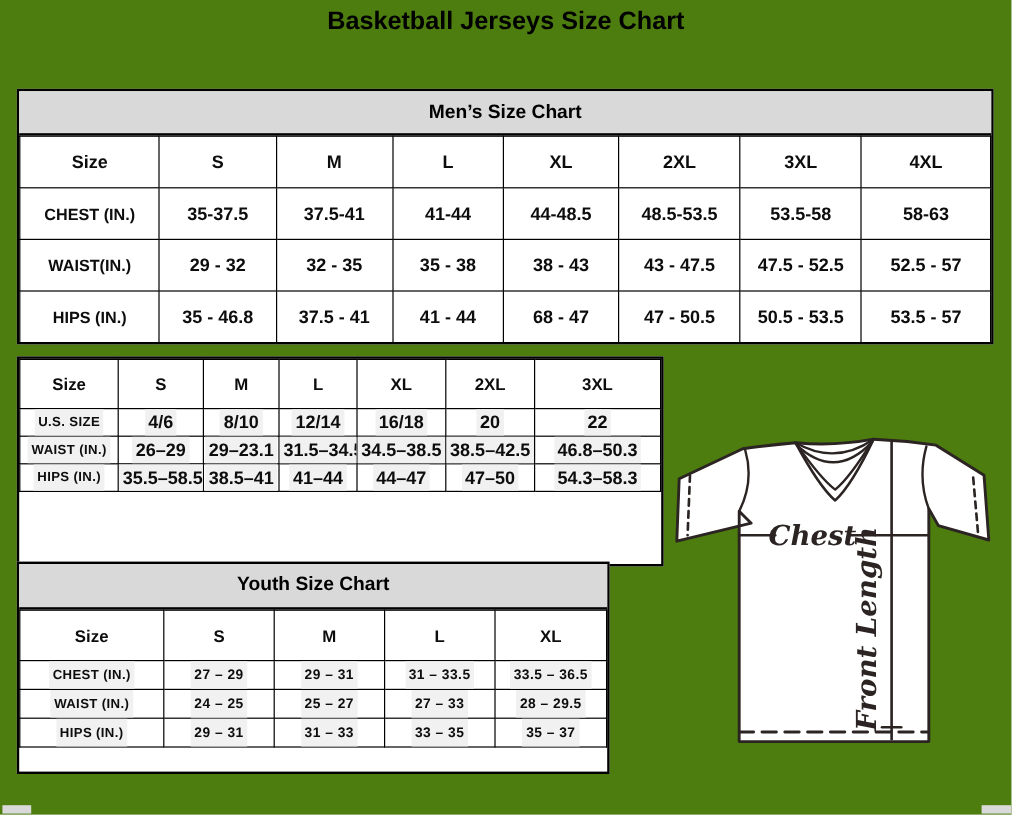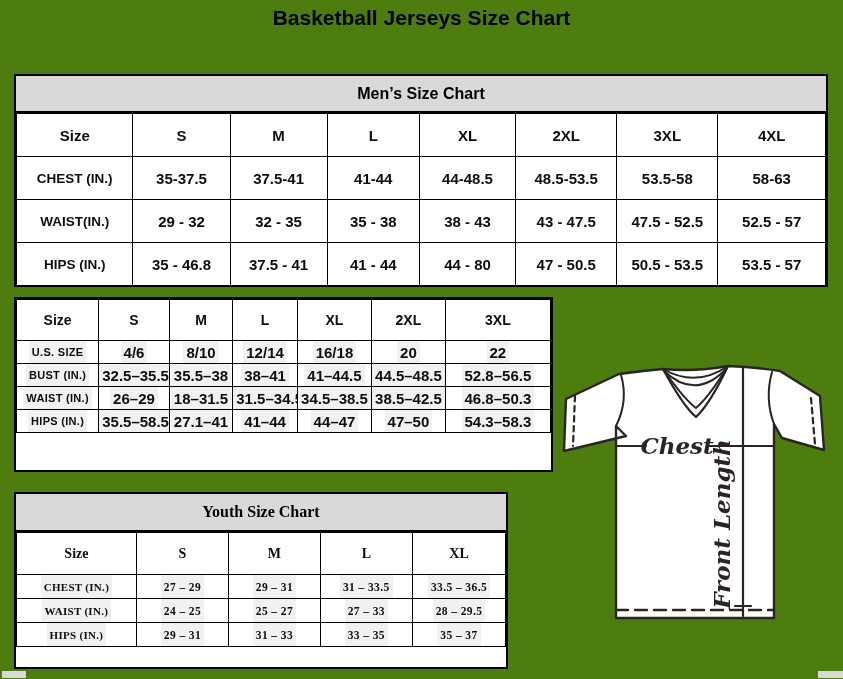--- a/index.html
+++ b/index.html
@@ -95,21 +95,21 @@
               <td><span class="cellspan">38 - 43</span></td>
               <td><span class="cellspan">43 - 47.5</span></td>
               <td><span class="cellspan">47.5 - 52.5</span></td>
               <td><span class="cellspan">52.5 - 57</span></td>
             </tr>
             <tr>
               <td class="rowlabel"><span class="cellspan">HIPS (IN.)</span></td>
               <td><span class="cellspan">35 - 46.8</span></td>
               <td><span class="cellspan">37.5 - 41</span></td>
               <td><span class="cellspan">41 - 44</span></td>
-              <td><span class="cellspan">44 - 80</span></td>
+              <td><span class="cellspan">68 - 47</span></td>
               <td><span class="cellspan">47 - 50.5</span></td>
               <td><span class="cellspan">50.5 - 53.5</span></td>
               <td><span class="cellspan">53.5 - 57</span></td>
             </tr>
           </tbody>
         </table>
       </div>
   </div>
 
   <div class="chart-box womens hl-on" style="left:14px;top:297px;width:539px;height:175px;">
@@ -139,52 +139,43 @@
             <tr>
               <td class="rowlabel"><span class="cellspan">U.S. SIZE</span></td>
               <td><span class="cellspan">4/6</span></td>
               <td><span class="cellspan">8/10</span></td>
               <td><span class="cellspan">12/14</span></td>
               <td><span class="cellspan">16/18</span></td>
               <td><span class="cellspan">20</span></td>
               <td><span class="cellspan">22</span></td>
             </tr>
             <tr>
-              <td class="rowlabel"><span class="cellspan">BUST (IN.)</span></td>
-              <td><span class="cellspan">32.5–35.5</span></td>
-              <td><span class="cellspan">35.5–38</span></td>
-              <td><span class="cellspan">38–41</span></td>
-              <td><span class="cellspan">41–44.5</span></td>
-              <td><span class="cellspan">44.5–48.5</span></td>
-              <td><span class="cellspan">52.8–56.5</span></td>
-            </tr>
-            <tr>
               <td class="rowlabel"><span class="cellspan">WAIST (IN.)</span></td>
               <td><span class="cellspan">26–29</span></td>
-              <td><span class="cellspan">18–31.5</span></td>
+              <td><span class="cellspan">29–23.1</span></td>
               <td><span class="cellspan">31.5–34.5</span></td>
               <td><span class="cellspan">34.5–38.5</span></td>
               <td><span class="cellspan">38.5–42.5</span></td>
               <td><span class="cellspan">46.8–50.3</span></td>
             </tr>
             <tr>
               <td class="rowlabel"><span class="cellspan">HIPS (IN.)</span></td>
               <td><span class="cellspan">35.5–58.5</span></td>
-              <td><span class="cellspan">27.1–41</span></td>
+              <td><span class="cellspan">38.5–41</span></td>
               <td><span class="cellspan">41–44</span></td>
               <td><span class="cellspan">44–47</span></td>
               <td><span class="cellspan">47–50</span></td>
               <td><span class="cellspan">54.3–58.3</span></td>
             </tr>
           </tbody>
         </table>
       </div>
   </div>
 
-  <div class="chart-box youth hl-on" style="left:14px;top:492px;width:494px;height:177px;font-family:Liberation Serif, serif;">
+  <div class="chart-box youth hl-on" style="left:14px;top:468px;width:494px;height:177px;">
     <div class="chart-title">Youth Size Chart</div>
     <div>
         <table class="grid">
           <colgroup>
             <col style="width: 24.5%;">
             <col style="width: 18.9%;">
             <col style="width: 18.7%;">
             <col style="width: 18.9%;">
             <col style="width: 19%;">
           </colgroup>

